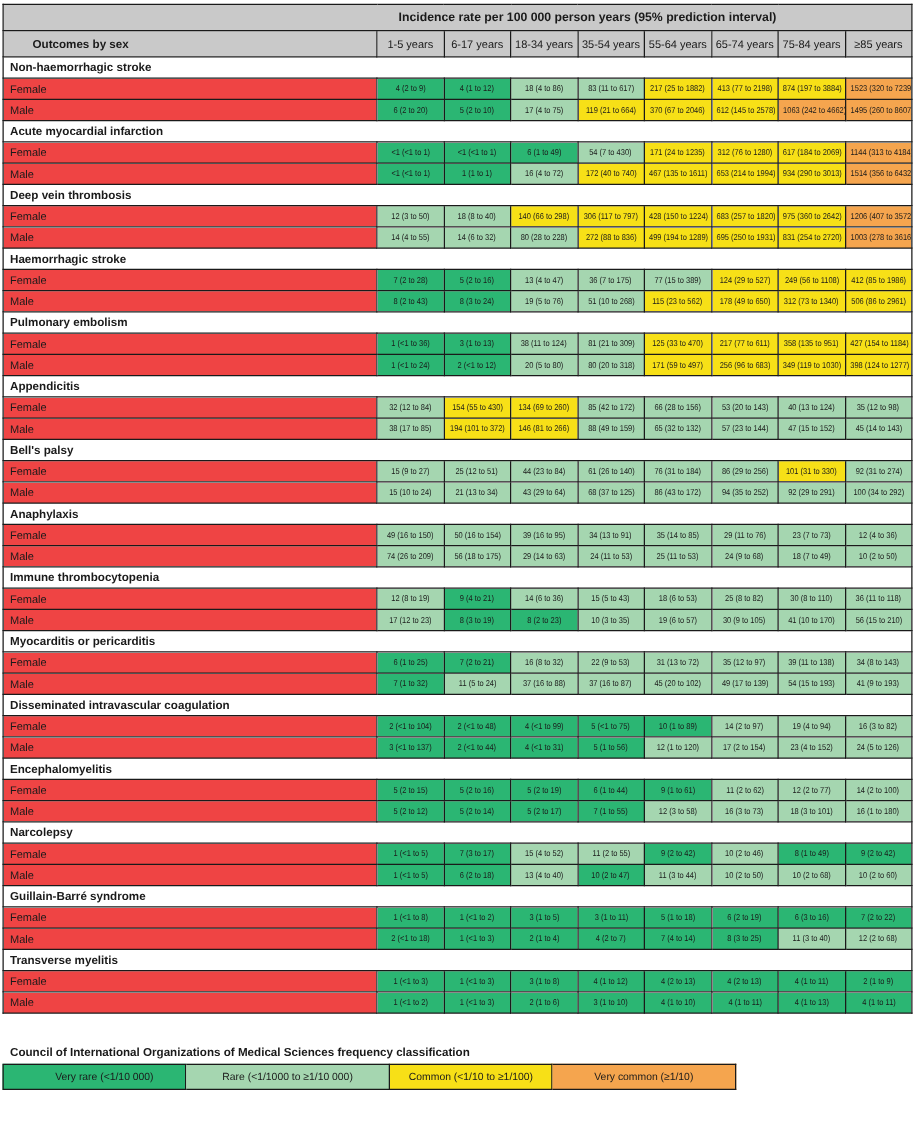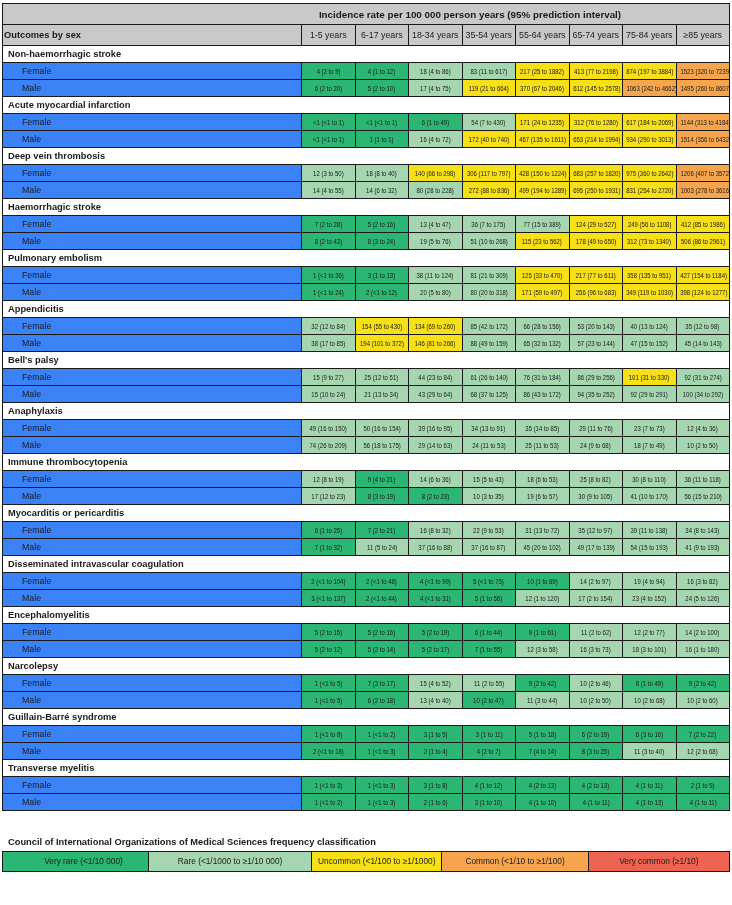--- a/index.html
+++ b/index.html
@@ -3,24 +3,24 @@
 <meta charset="utf-8">
 <style>
   html,body{margin:0;padding:0;background:#ffffff;}
   body{width:732px;height:905px;font-family:"Liberation Sans",sans-serif;color:#1a1a1a;overflow:hidden;}
   .fig{box-sizing:border-box;width:604px;height:905px;padding:3px 2px 2px 2px;}
   table{border-collapse:collapse;table-layout:fixed;width:728px;border:1.5px solid #1a1a1a;}
   col.labelcol{width:299px;}
   th,td{border:1px solid #1a1a1a;vertical-align:middle;padding:0;overflow:hidden;}
   tr.title-row th{height:20px;background:var(--grey,#c9c9c9);font-weight:bold;font-size:9.8px;text-align:center;padding-left:208px;}
   tr.head-row th{height:20px;background:var(--grey,#c9c9c9);font-size:8.8px;font-weight:normal;}
-  tr.head-row th.outcomes{font-weight:bold;text-align:left;padding-left:1px;font-size:9.3px;}
+  tr.head-row th.outcomes{font-weight:bold;text-align:left;padding-left:23px;font-size:9.3px;}
   tr.section td{height:16px;background:#ffffff;font-weight:bold;font-size:9.3px;text-align:left;padding-left:5px;}
   tr.data td{height:16px;font-size:6.8px;text-align:center;white-space:nowrap;}
-  tr.data td.rowlabel{background:#3b82f6;text-align:left;padding-left:19px;font-size:8.8px;}
+  tr.data td.rowlabel{background:#ef4444;text-align:left;padding-left:5px;font-size:8.8px;}
   tr.data td span{display:inline-block;transform:scaleX(0.88);transform-origin:center;white-space:nowrap;}
   td.vr{background:var(--vr,#2bb673);}
   td.r{background:var(--r,#a5d6b0);}
   td.u{background:var(--u,#f7e017);}
   td.c{background:var(--c,#f5a54e);}
   .council{margin-top:23px;height:17px;font-weight:bold;font-size:9.3px;padding-left:6px;line-height:17px;}
   .legend{display:flex;width:728px;height:21px;box-sizing:border-box;}
   .legend-item{box-sizing:border-box;border:1px solid #1a1a1a;height:21px;line-height:19px;text-align:center;font-size:8.3px;white-space:nowrap;overflow:hidden;}
   .legend-item + .legend-item{border-left:none;}
   .legend-item:nth-child(1){width:20.2%;background:var(--vr,#2bb673);padding-left:16px;}
@@ -438,17 +438,16 @@
           <td class="vr"><span>4 (1 to 11)</span></td>
         </tr>
       </tbody>
   </table>
 
   <div class="council">Council of International Organizations of Medical Sciences frequency classification</div>
 
   <div class="legend" id="legend">
       <div class="legend-item">Very rare (&lt;1/10 000)</div>
       <div class="legend-item">Rare (&lt;1/1000 to ≥1/10 000)</div>
-      <div class="legend-item">Uncommon (&lt;1/100 to ≥1/1000)</div>
       <div class="legend-item">Common (&lt;1/10 to ≥1/100)</div>
       <div class="legend-item">Very common (≥1/10)</div>
     </div>
 </div>
 
 </body></html>

